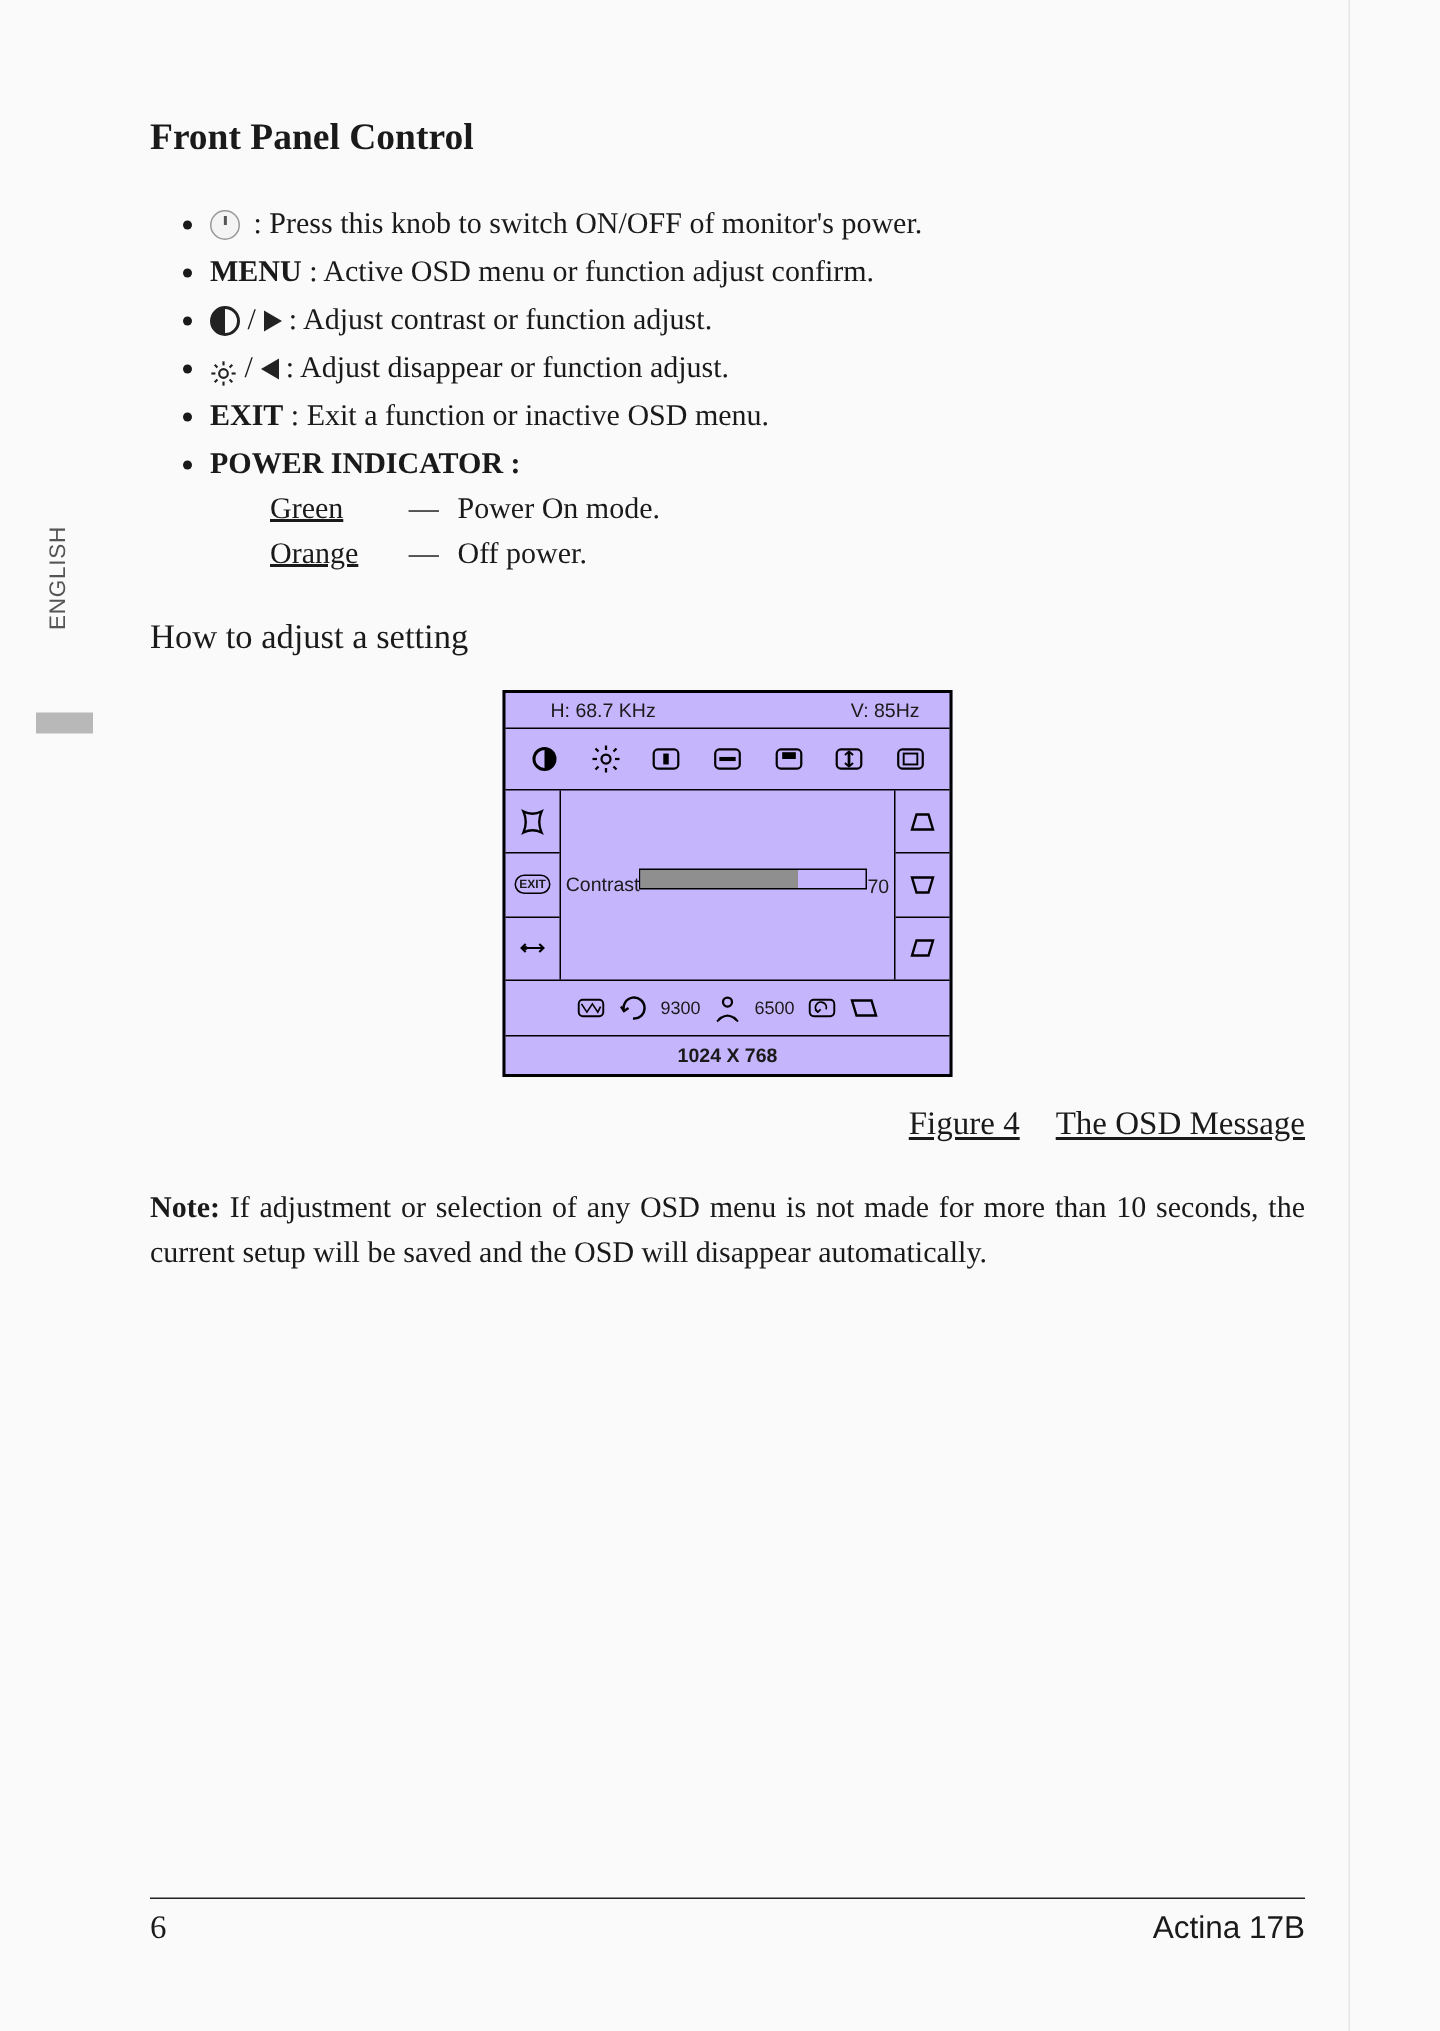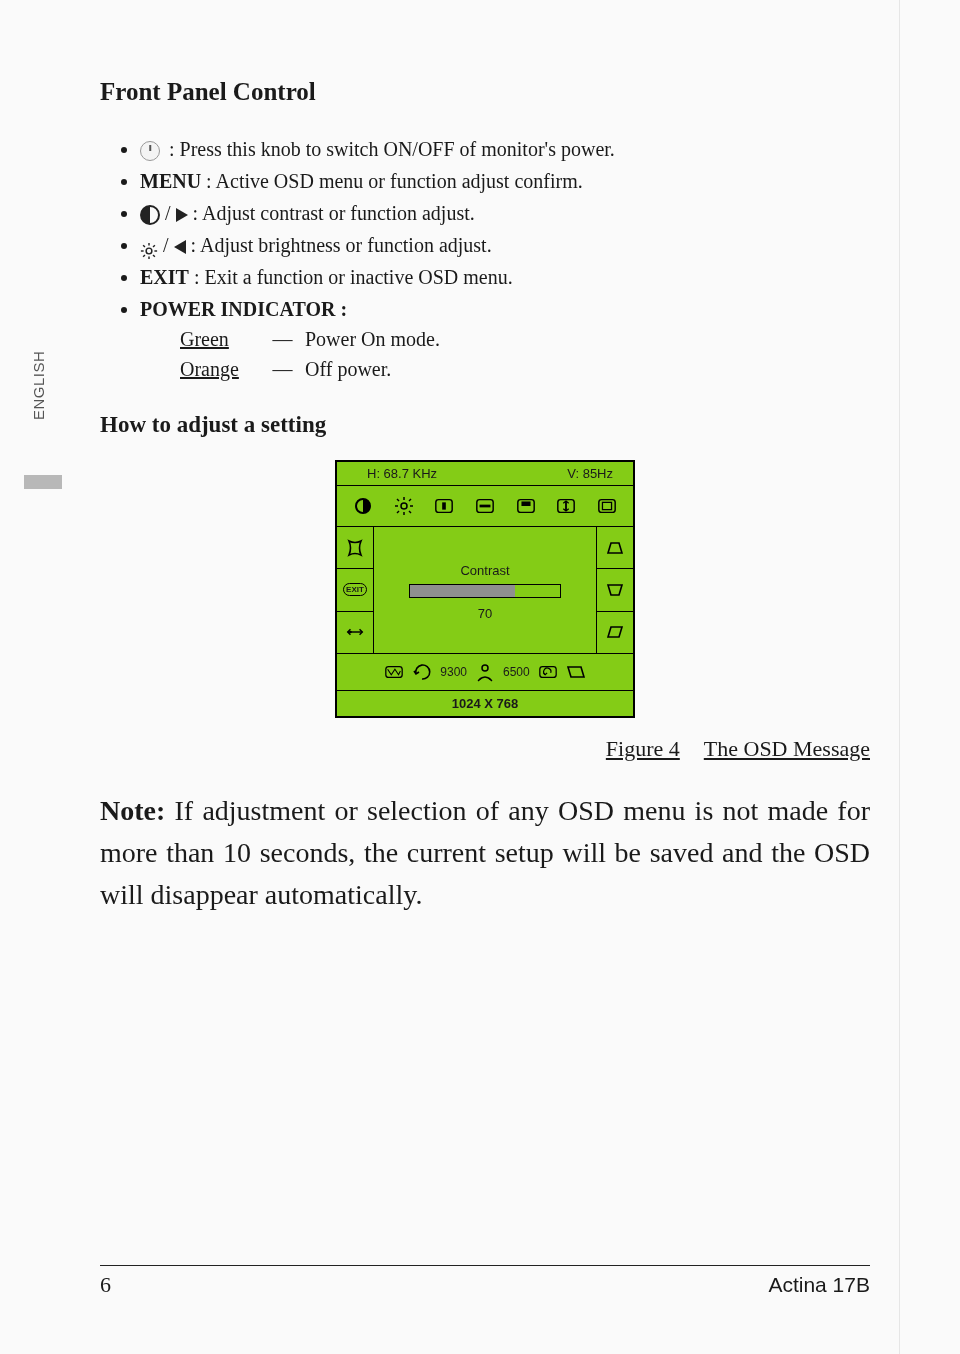--- a/index.html
+++ b/index.html
@@ -102,36 +102,36 @@
   .indicator-block {
     margin-left: 40px;
     font-size:20px;
     line-height:1.5;
   }
   .indicator-block .row { display:flex; }
   .indicator-block .c1 { width:80px;text-decoration:underline; }
   .indicator-block .dash { width:45px; text-align:center; }
   h2.subheading {
     font-size:23px;
-    font-weight:bold;
+    font-weight:normal;
     margin: 24px 0 20px 0;
   }
   p.body-text {
     font-size:20px;
     line-height:1.5;
     margin:0 0 18px 0;
   }
   
   .osd-figure {
     width: 300px;
     margin: 22px auto 18px auto;
   }
   .osd-box {
     border: 2px solid #000;
-    background: #84cc16;
+    background: #c4b5fd;
     font-family: Arial, sans-serif;
   }
   .osd-head {
     display:flex;
     justify-content:space-between;
     padding:4px 20px 4px 30px;
     font-size:13px;
     border-bottom:1px solid #000;
   }
   .osd-row {
@@ -166,21 +166,21 @@
     display:flex;
     align-items:center;
     justify-content:center;
     border-bottom:1px solid #000;
   }
   .midrow .left-stack > div:last-child,
   .midrow .right-stack > div:last-child { border-bottom:none; }
   .midrow .center {
     flex:1;
     display:flex;
-    flex-direction:column;
+    flex-direction:row;
     align-items:center;
     justify-content:center;
   }
   .midrow .center .label {
     font-size:13px;
     margin:4px 0 6px 0;
   }
   .bar-outer {
     width:150px; height:12px;
     border:1.5px solid #000;
@@ -209,21 +209,21 @@
     padding:5px 0;
   }
   .figure-caption {
     text-align:right;
     font-size:22px;
     margin:18px 0 28px 0;
     text-decoration:underline;
   }
   .figure-caption .gap { display:inline-block; width:24px; }
   .note-para {
-    font-size:28px;
+    font-size:20px;
     line-height:1.5;
     text-align:justify;
     margin:0;
   }
   
   .footer-line {
     position:absolute;
     left:100px; right:90px;
     bottom:88px;
     border-top:1.5px solid #222;
@@ -297,21 +297,21 @@
               <line x1="16" y1="10" x2="19" y2="10"></line>
               <line x1="3.5" y1="3.5" x2="5.5" y2="5.5"></line>
               <line x1="14.5" y1="14.5" x2="16.5" y2="16.5"></line>
               <line x1="3.5" y1="16.5" x2="5.5" y2="14.5"></line>
               <line x1="14.5" y1="5.5" x2="16.5" y2="3.5"></line>
             </g>
           </svg>
       </span>
       <span> / </span>
       <span class="tri-left-inline"></span>
-      <span> : Adjust brightness or function adjust.</span>
+      <span> : Adjust disappear or function adjust.</span>
     </li>
     <li>
       <span class="bold">EXIT</span><span> : Exit a function or inactive OSD menu.</span>
     </li>
     <li>
       <span class="bold">POWER INDICATOR :</span>
       <div class="indicator-block">
         <div class="row">
           <span class="c1">Green</span>
           <span class="dash">—</span>

